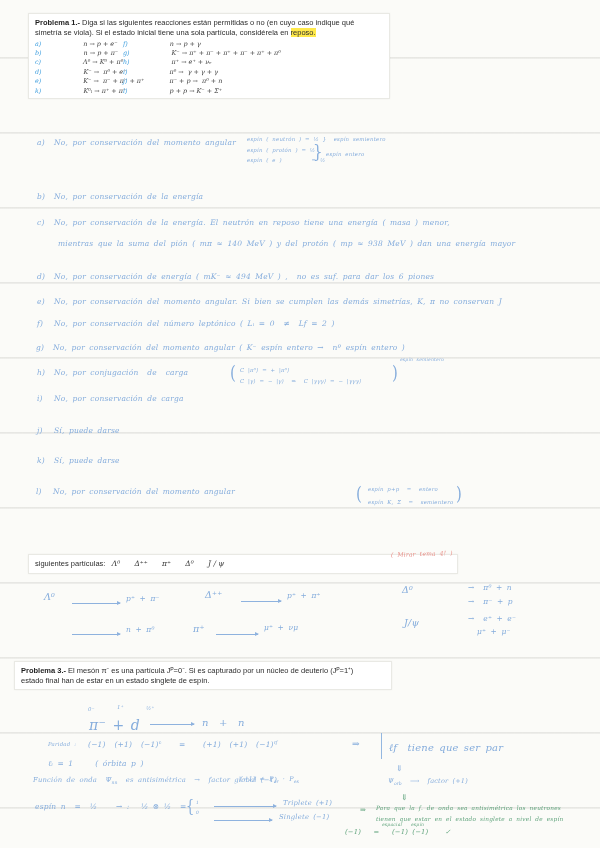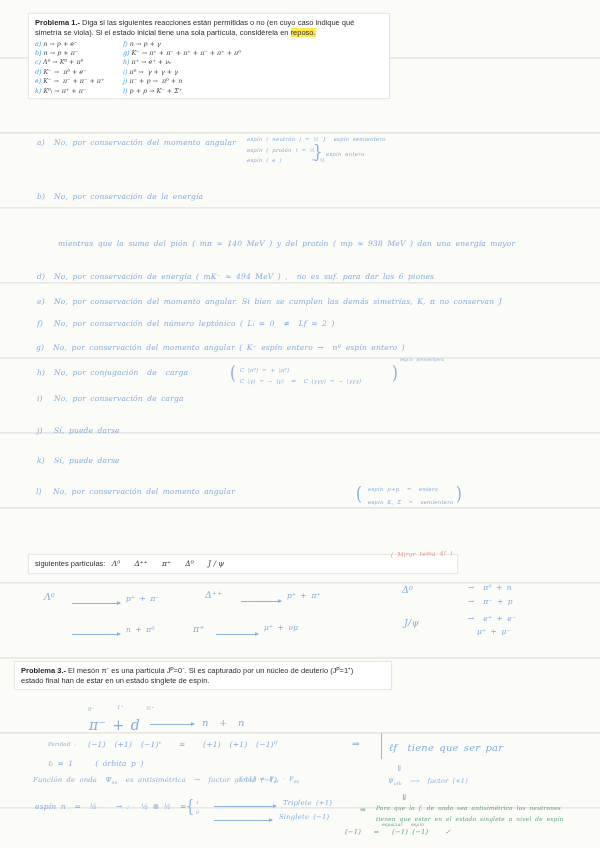--- a/index.html
+++ b/index.html
@@ -12,21 +12,21 @@
         font-family:"Liberation Sans",sans-serif;}
   .pbox{position:absolute;background:#ffffff;border:1px solid #e9e9e4;
         box-shadow:0 0 2px rgba(0,0,0,.05);padding:4px 6px;
         font-size:7.5px;line-height:9.6px;color:#2d2d2d;}
   .stline{white-space:pre;}
   .pbox b{font-weight:bold;color:#1f1f1f;}
   .hl{background:#ffe94a;margin-top:8px;}
   .rx-grid{display:grid;grid-template-columns:88px auto;margin-top:3.5px;row-gap:2.6px;}
   .rx{white-space:pre;font-size:6.4px;line-height:6.8px;}
   .rx .lbl{color:#42a0df;font-family:"DejaVu Serif",serif;font-style:italic;margin-right:2px;}
-  .rx .eq{font-family:"DejaVu Serif",serif;font-style:italic;color:#3a3a3a;}
+  .rx .eq{font-family:"DejaVu Serif",serif;font-style:italic;color:#3a3a3a;margin-left:40px;}
   .mathp{font-family:"DejaVu Serif",serif;font-style:italic;white-space:pre;color:#3a3a3a;}
   .hw{position:absolute;font-family:"DejaVu Serif",serif;font-style:italic;
       color:#7ba6da;font-size:7.5px;white-space:pre;letter-spacing:.2px;
       word-spacing:1.8px;line-height:1.15;opacity:.92;}
   .hw .albl{display:inline-block;min-width:17px;}
   .sm{font-size:5.4px;}
   .xs{font-size:4.5px;}
   .heads{font-size:9.5px;}
   .red{color:#e8837c;}
   .green{color:#4f9a6f;}
@@ -65,20 +65,21 @@
 
   <div class="hw" style="left:37px;top:139px"><span class="albl">a)</span><span>No, por conservación del momento angular</span></div>
   <div class="hw sm" style="left:247px;top:136px">espín ( neutrón ) = ½ }  espín semientero</div>
   <div class="hw sm" style="left:247px;top:147px">espín ( protón ) = ½</div>
   <div class="hw sm" style="left:247px;top:157px">espín ( e )        = ½</div>
   <span class="bp" style="left:313px;top:145px">}</span>
   <div class="hw sm" style="left:326px;top:151px">espín entero</div>
 
   <div class="hw" style="left:37px;top:193px"><span class="albl">b)</span><span>No, por conservación de la energía</span></div>
 
+  <div class="hw" style="left:37px;top:219px"><span class="albl">c)</span><span>No, por conservación de la energía. El neutrón en reposo tiene una energía ( masa ) menor,</span></div>
   <div class="hw" style="left:58px;top:240px">mientras que la suma del pión ( mπ ≈ 140 MeV ) y del protón ( mp ≈ 938 MeV ) dan una energía mayor</div>
 
   <div class="hw" style="left:37px;top:273px"><span class="albl">d)</span><span>No, por conservación de energía ( mK⁻ ≈ 494 MeV ) ,  no es suf. para dar los 6 piones</span></div>
 
   <div class="hw" style="left:37px;top:298px"><span class="albl">e)</span><span>No, por conservación del momento angular. Si bien se cumplen las demás simetrías, K, π no conservan J</span></div>
 
   <div class="hw" style="left:37px;top:320px"><span class="albl">f)</span><span>No, por conservación del número leptónico ( Lᵢ = 0  ≠  Lf = 2 )</span></div>
 
   <div class="hw" style="left:36px;top:344px"><span class="albl">g)</span><span>No, por conservación del momento angular ( K⁻ espín entero →  nº espín entero )</span></div>
   <div class="hw xs" style="left:400px;top:357px">espín semientero</div>

